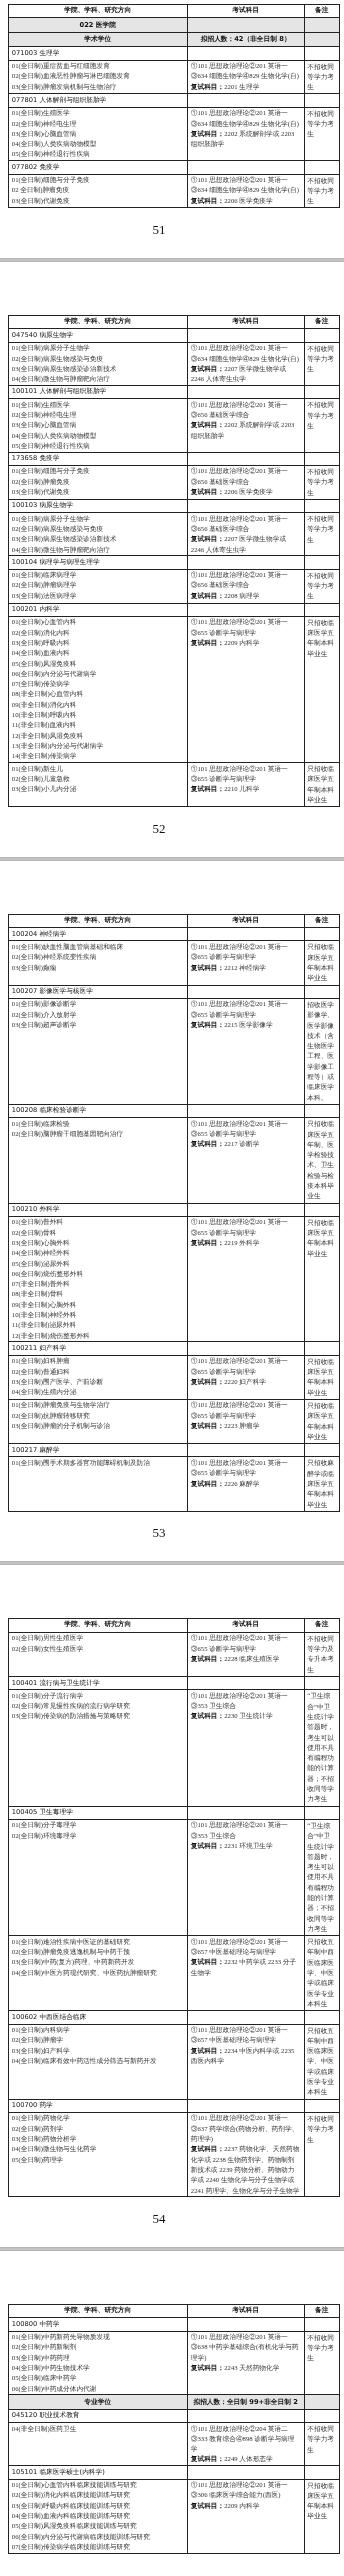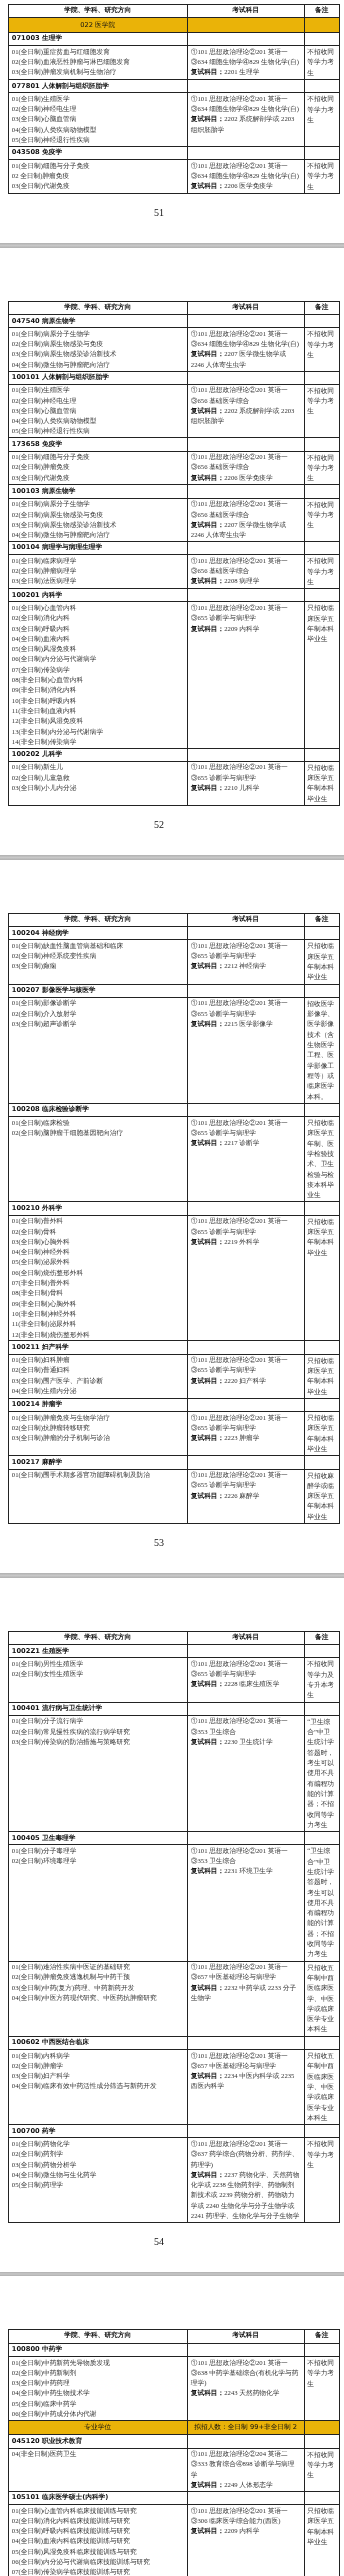--- a/index.html
+++ b/index.html
@@ -3,27 +3,27 @@
 <meta charset="utf-8">
 <style>
   html, body { margin: 0; padding: 0; background: #ffffff; }
   body { width: 345px; font-family: "Liberation Serif", "DejaVu Serif", serif; color: #111; }
   .page { position: relative; width: 318px; background: #fff; }
   .page-sep { height: 4.1px; background: linear-gradient(#b0b0b0, #c8c8c8 50%, #b0b0b0); }
   table.t { border-collapse: collapse; width: 331px; margin-left: 7.7px; table-layout: fixed; }
   table.t td, table.t th { border: 0.6px solid #222; vertical-align: top; padding: 0.5px 3.1px; font-size: 6.7px; line-height: 10.3px; }
   col.c1 { width: 179px; } col.c2 { width: 117px; } col.c3 { width: 35px; }
   th { font-family: "DejaVu Sans", sans-serif; font-weight: bold; font-size: 7.2px; text-align: center; height: 12.4px; line-height: 12.4px; padding: 0 !important; }
-  tr.shade td { background: #eab308; font-weight: normal; text-align: center; font-family: "DejaVu Sans", sans-serif; font-size: 6.7px; height: 12.4px; line-height: 12.4px; }
-  tr.subj td.name { font-weight: bold; font-family: "DejaVu Sans", sans-serif; font-size: 6.7px; height: 11.3px; line-height: 11.3px; margin-top: 20px; }
+  tr.shade td { background: #e5e5e5; font-weight: bold; text-align: center; font-family: "DejaVu Sans", sans-serif; font-size: 6.7px; height: 12.4px; line-height: 12.4px; }
+  tr.subj td.name { font-weight: normal; font-family: "DejaVu Sans", sans-serif; font-size: 6.7px; height: 11.3px; line-height: 11.3px; margin-top: 20px; }
   .dir { display: block; color: #333; }
   .exam { display: block; color: #333; }
   .retest-label { font-weight: bold; font-family: "DejaVu Sans", sans-serif; color: #111; }
   td.note { font-size: 5.2px; line-height: 7.7px; vertical-align: middle; color: #333; padding: 1px 2.6px !important; }
-  .pageno { text-align: center; font-size: 10px; padding-top: 13.4px; height: 36px; }
+  .pageno { text-align: center; font-size: 13px; padding-top: 13.4px; height: 36px; }
   .top-gap { height: 4.1px; }
   .top-gap-l { height: 49px; }
 </style>
 </head>
 <body>
 
 <div id="doc">
   <div class="page">
     <div class="top-gap"></div>
     <table class="t">
@@ -36,20 +36,25 @@
         <tr>
           <th>学院、学科、研究方向</th>
           <th>考试科目</th>
           <th>备注</th>
         </tr>
       <tr class="shade">
             <td>022 医学院</td>
             <td></td>
             <td></td>
           </tr>
+          <tr class="shade">
+            <td>学术学位</td>
+            <td>拟招人数：42（非全日制 8）</td>
+            <td></td>
+          </tr>
           <tr class="subj">
             <td class="name">071003 生理学</td>
             <td></td>
             <td></td>
           </tr>
           <tr class="detail">
             <td>
               <span class="dir">01(全日制)重症贫血与红细胞发育</span>
               <span class="dir">02(全日制)血液恶性肿瘤与淋巴细胞发育</span>
               <span class="dir">03(全日制)肿瘤发病机制与生物治疗</span>
@@ -75,21 +80,21 @@
               <span class="dir">05(全日制)神经退行性疾病</span>
             </td>
             <td>
               <span class="exam">①101 思想政治理论②201 英语一</span>
               <span class="exam">③634 细胞生物学④829 生物化学(自)</span>
               <span class="exam"><span class="retest-label">复试科目：</span><span>2202 系统解剖学或 2203 组织胚胎学</span></span>
             </td>
             <td class="note">不招收同等学力考生</td>
           </tr>
           <tr class="subj">
-            <td class="name">043508 免疫学</td>
+            <td class="name">077802 免疫学</td>
             <td></td>
             <td></td>
           </tr>
           <tr class="detail">
             <td>
               <span class="dir">01(全日制)细胞与分子免疫</span>
               <span class="dir">02 全日制)肿瘤免疫</span>
               <span class="dir">03(全日制)代谢免疫</span>
             </td>
             <td>
@@ -235,25 +240,20 @@
               <span class="dir">13(非全日制)内分泌与代谢病学</span>
               <span class="dir">14(非全日制)传染病学</span>
             </td>
             <td>
               <span class="exam">①101 思想政治理论②201 英语一</span>
               <span class="exam">③655 诊断学与病理学</span>
               <span class="exam"><span class="retest-label">复试科目：</span><span>2209 内科学</span></span>
             </td>
             <td class="note">只招收临床医学五年制本科毕业生</td>
           </tr>
-          <tr class="subj">
-            <td class="name">100202 儿科学</td>
-            <td></td>
-            <td></td>
-          </tr>
           <tr class="detail">
             <td>
               <span class="dir">01(全日制)新生儿</span>
               <span class="dir">02(全日制)儿童急救</span>
               <span class="dir">03(全日制)小儿内分泌</span>
             </td>
             <td>
               <span class="exam">①101 思想政治理论②201 英语一</span>
               <span class="exam">③655 诊断学与病理学</span>
               <span class="exam"><span class="retest-label">复试科目：</span><span>2210 儿科学</span></span>
@@ -372,25 +372,20 @@
               <span class="dir">03(全日制)围产医学、产前诊断</span>
               <span class="dir">04(全日制)生殖内分泌</span>
             </td>
             <td>
               <span class="exam">①101 思想政治理论②201 英语一</span>
               <span class="exam">③655 诊断学与病理学</span>
               <span class="exam"><span class="retest-label">复试科目：</span><span>2220 妇产科学</span></span>
             </td>
             <td class="note">只招收临床医学五年制本科毕业生</td>
           </tr>
-          <tr class="subj">
-            <td class="name">100214 肿瘤学</td>
-            <td></td>
-            <td></td>
-          </tr>
           <tr class="detail">
             <td>
               <span class="dir">01(全日制)肿瘤免疫与生物学治疗</span>
               <span class="dir">02(全日制)抗肿瘤转移研究</span>
               <span class="dir">03(全日制)肿瘤的分子机制与诊治</span>
             </td>
             <td>
               <span class="exam">①101 思想政治理论②201 英语一</span>
               <span class="exam">③655 诊断学与病理学</span>
               <span class="exam"><span class="retest-label">复试科目：</span><span>2223 肿瘤学</span></span>
@@ -426,25 +421,20 @@
           <col class="c1">
           <col class="c2">
           <col class="c3">
         </colgroup>
       <tbody>
         <tr>
           <th>学院、学科、研究方向</th>
           <th>考试科目</th>
           <th>备注</th>
         </tr>
-      <tr class="subj">
-            <td class="name">1002Z1 生殖医学</td>
-            <td></td>
-            <td></td>
-          </tr>
           <tr class="detail">
             <td>
               <span class="dir">01(全日制)男性生殖医学</span>
               <span class="dir">02(全日制)女性生殖医学</span>
             </td>
             <td>
               <span class="exam">①101 思想政治理论②201 英语一</span>
               <span class="exam">③655 诊断学与病理学</span>
               <span class="exam"><span class="retest-label">复试科目：</span><span>2228 临床生殖医学</span></span>
             </td>

